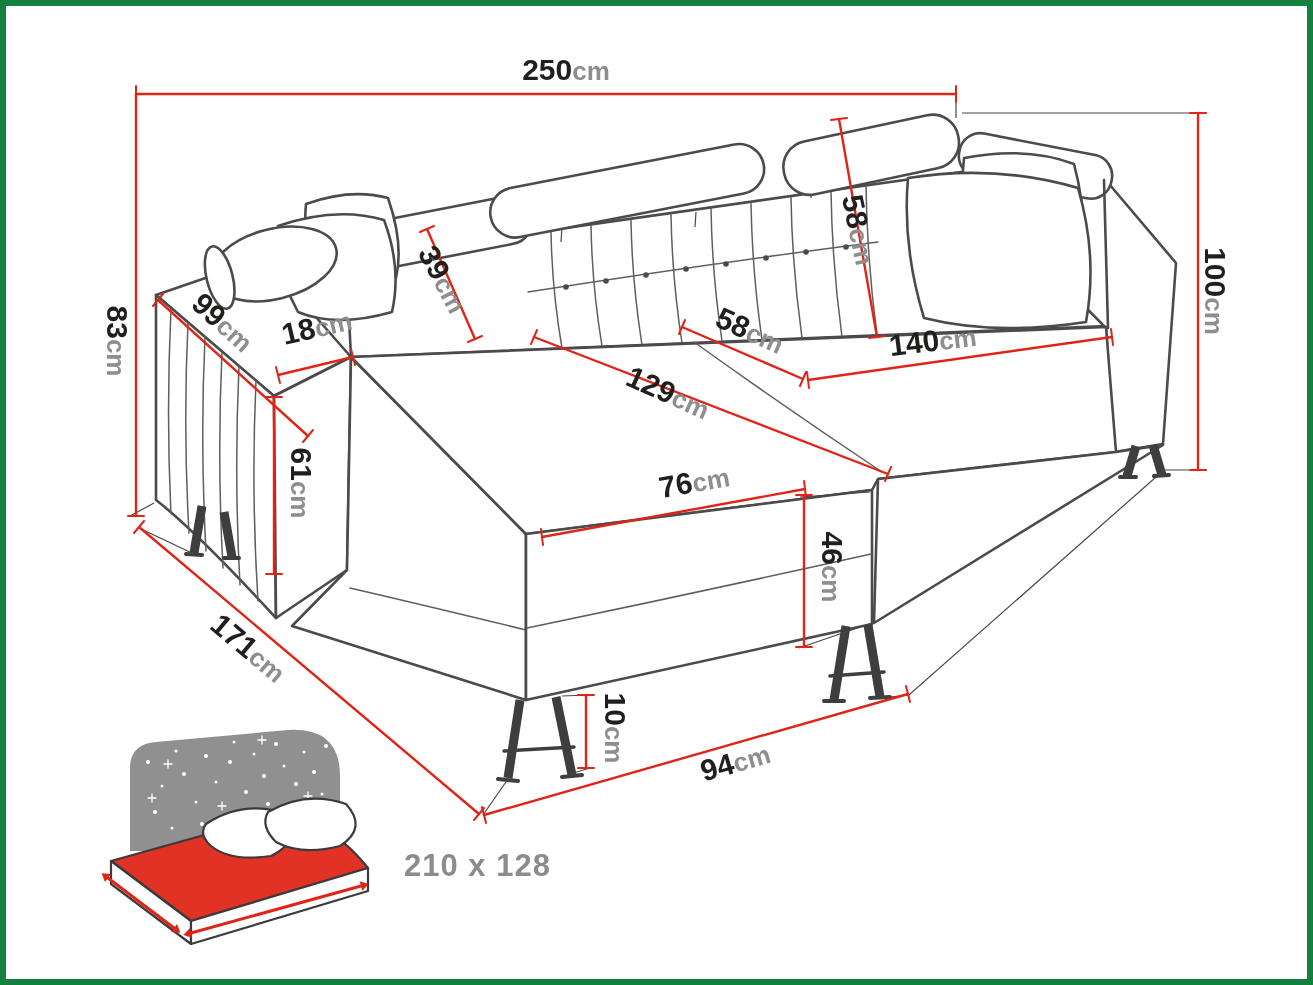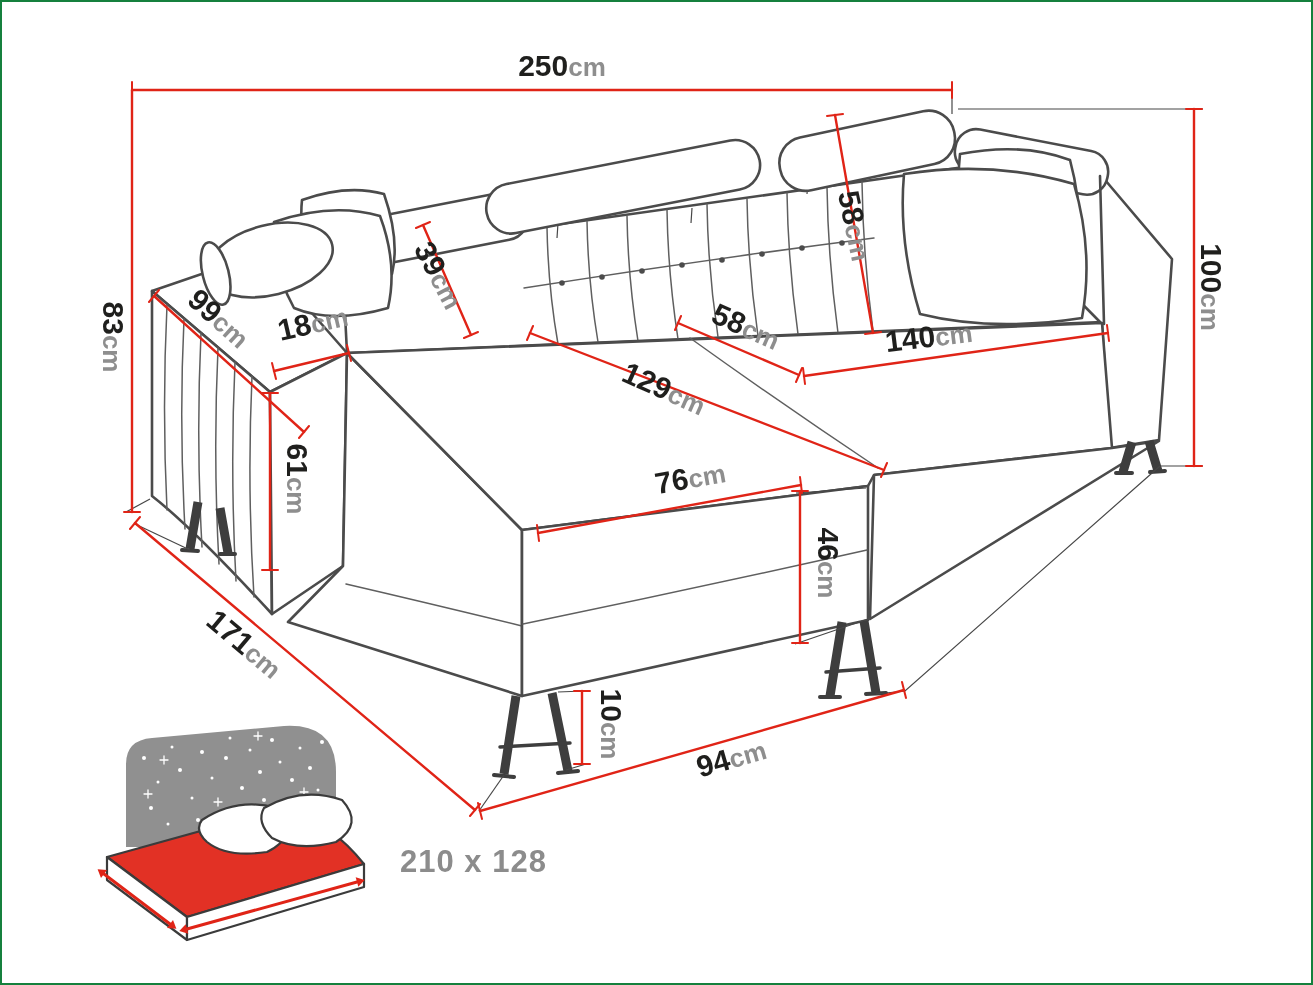--- a/index.html
+++ b/index.html
@@ -1,18 +1,18 @@
 <!DOCTYPE html>
 <html><head>
 <meta charset="utf-8">
 <style>
   html,body { margin:0; padding:0; background:#ffffff; }
   .stage {
     position:relative; width:1313px; height:985px; box-sizing:border-box;
-    background:#ffffff; border:2px solid #15803d; overflow:hidden;
+    background:#ffffff; border:6px solid #15803d; overflow:hidden;
     font-family:"Liberation Sans","DejaVu Sans",sans-serif;
   }
   svg { display:block; }
   text { font-family:"Liberation Sans","DejaVu Sans",sans-serif; }
   .num  { font-weight:bold; font-size:30px; fill:#1f1f1d; }
   .unit { font-weight:bold; font-size:26px; fill:#8e8e8e; }
   .sleep-label { font-weight:bold; font-size:31px; fill:#8c8c8c; letter-spacing:1px; }
 
   .ln   { fill:#ffffff; stroke:#4b4b4b; stroke-width:2.6; stroke-linejoin:round; stroke-linecap:round; }
   .lno  { fill:none;    stroke:#4b4b4b; stroke-width:2.6; stroke-linejoin:round; stroke-linecap:round; }

